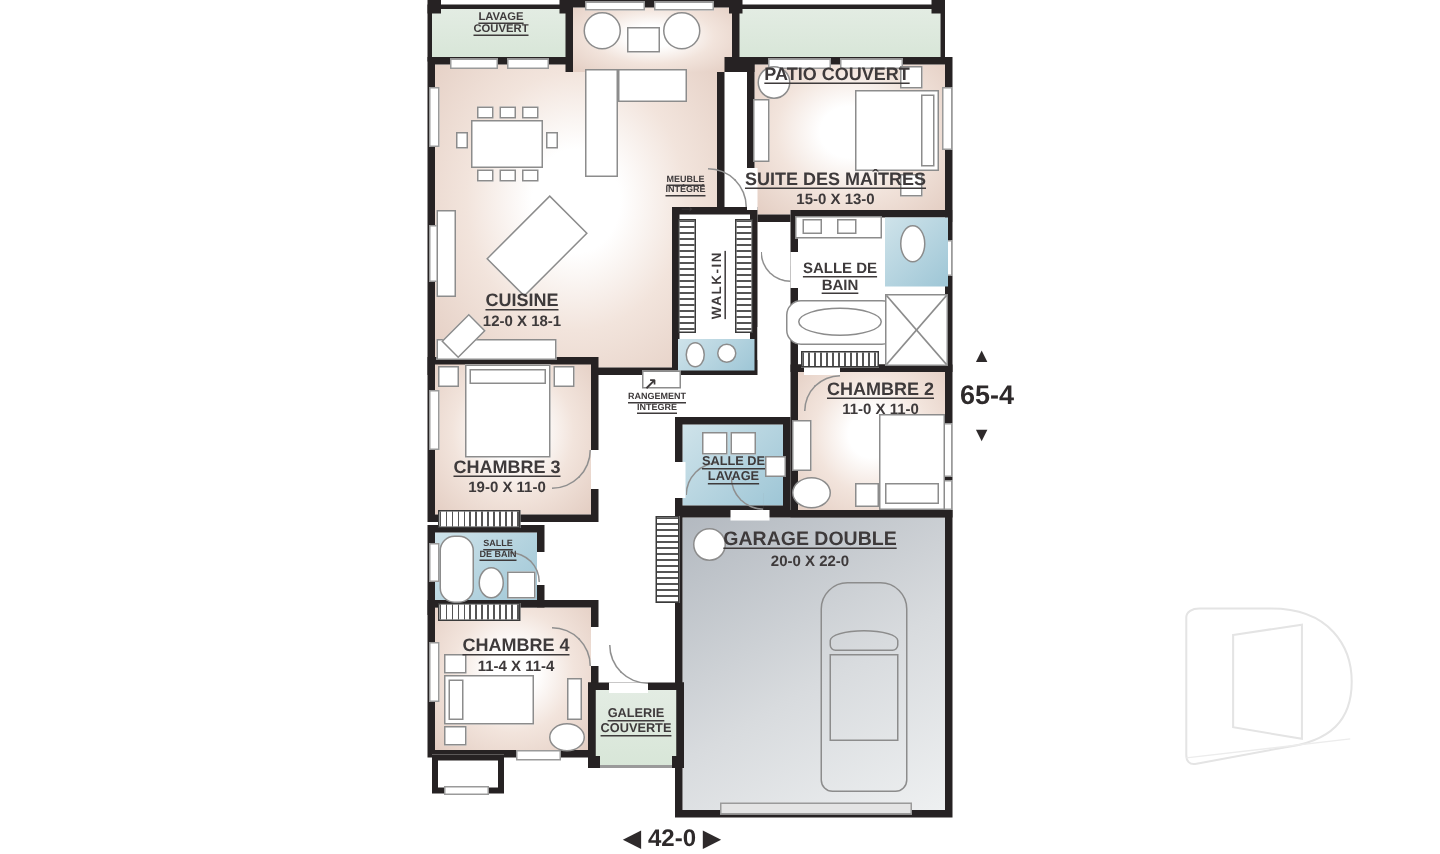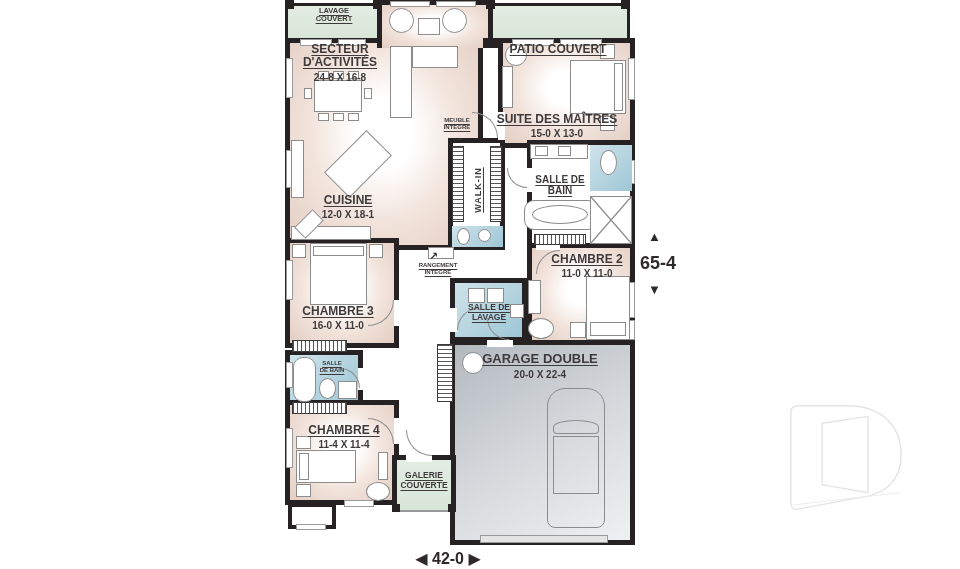--- a/index.html
+++ b/index.html
@@ -208,25 +208,20 @@
   <div class="furn rnd nofill" style="left:553px;top:420px;width:46px;height:14px;border-radius:50% 50% 4px 4px;"></div>
   <div class="furn nofill" style="left:553px;top:436px;width:46px;height:58px;"></div>
 
   <div class="lbl s75" style="left:334px;top:7px;">
     <span class="nm">LAVAGE</span>
     <span class="nm">COUVERT</span>
   </div>
   <div class="lbl s12" style="left:558px;top:11px;margin-top:32px;">
     <span class="nm">PATIO COUVERT</span>
   </div>
-  <div class="lbl s12" style="left:340px;top:43px;">
-    <span class="nm">SECTEUR</span>
-    <span class="nm">D'ACTIVITÉS</span>
-    <span class="dm s10">24-8 X 16-8</span>
-  </div>
   <div class="lbl s12" style="left:557px;top:113px;">
     <span class="nm">SUITE DES MAÎTRES</span>
     <span class="dm s10">15-0 X 13-0</span>
   </div>
   <div class="lbl s12" style="left:348px;top:194px;">
     <span class="nm">CUISINE</span>
     <span class="dm s10">12-0 X 18-1</span>
   </div>
   <div class="lbl s9 vert" style="left:478px;top:190px;">
     <span class="nm">WALK-IN</span>
@@ -234,37 +229,37 @@
   <div class="lbl s10" style="left:560px;top:174px;">
     <span class="nm">SALLE DE</span>
     <span class="nm">BAIN</span>
   </div>
   <div class="lbl s12" style="left:587px;top:253px;">
     <span class="nm">CHAMBRE 2</span>
     <span class="dm s10">11-0 X 11-0</span>
   </div>
   <div class="lbl s12" style="left:338px;top:305px;">
     <span class="nm">CHAMBRE 3</span>
-    <span class="dm s10">16-0 X 11-0</span>
+    <span class="dm s10">19-0 X 11-0</span>
   </div>
   <div class="lbl s85" style="left:489px;top:303px;">
     <span class="nm">SALLE DE</span>
     <span class="nm">LAVAGE</span>
   </div>
   <div class="lbl s6" style="left:332px;top:360px;">
     <span class="nm">SALLE</span>
     <span class="nm">DE BAIN</span>
   </div>
   <div class="lbl s12" style="left:344px;top:424px;">
     <span class="nm">CHAMBRE 4</span>
     <span class="dm s10">11-4 X 11-4</span>
   </div>
   <div class="lbl s13" style="left:540px;top:352px;">
     <span class="nm">GARAGE DOUBLE</span>
-    <span class="dm s10">20-0 X 22-4</span>
+    <span class="dm s10">20-0 X 22-0</span>
   </div>
   <div class="lbl s85" style="left:424px;top:471px;">
     <span class="nm">GALERIE</span>
     <span class="nm">COUVERTE</span>
   </div>
 
   <div class="lbl s6" style="left:457px;top:117px;">
     <span class="nm">MEUBLE</span>
     <span class="nm">INTÉGRÉ</span>
   </div>

